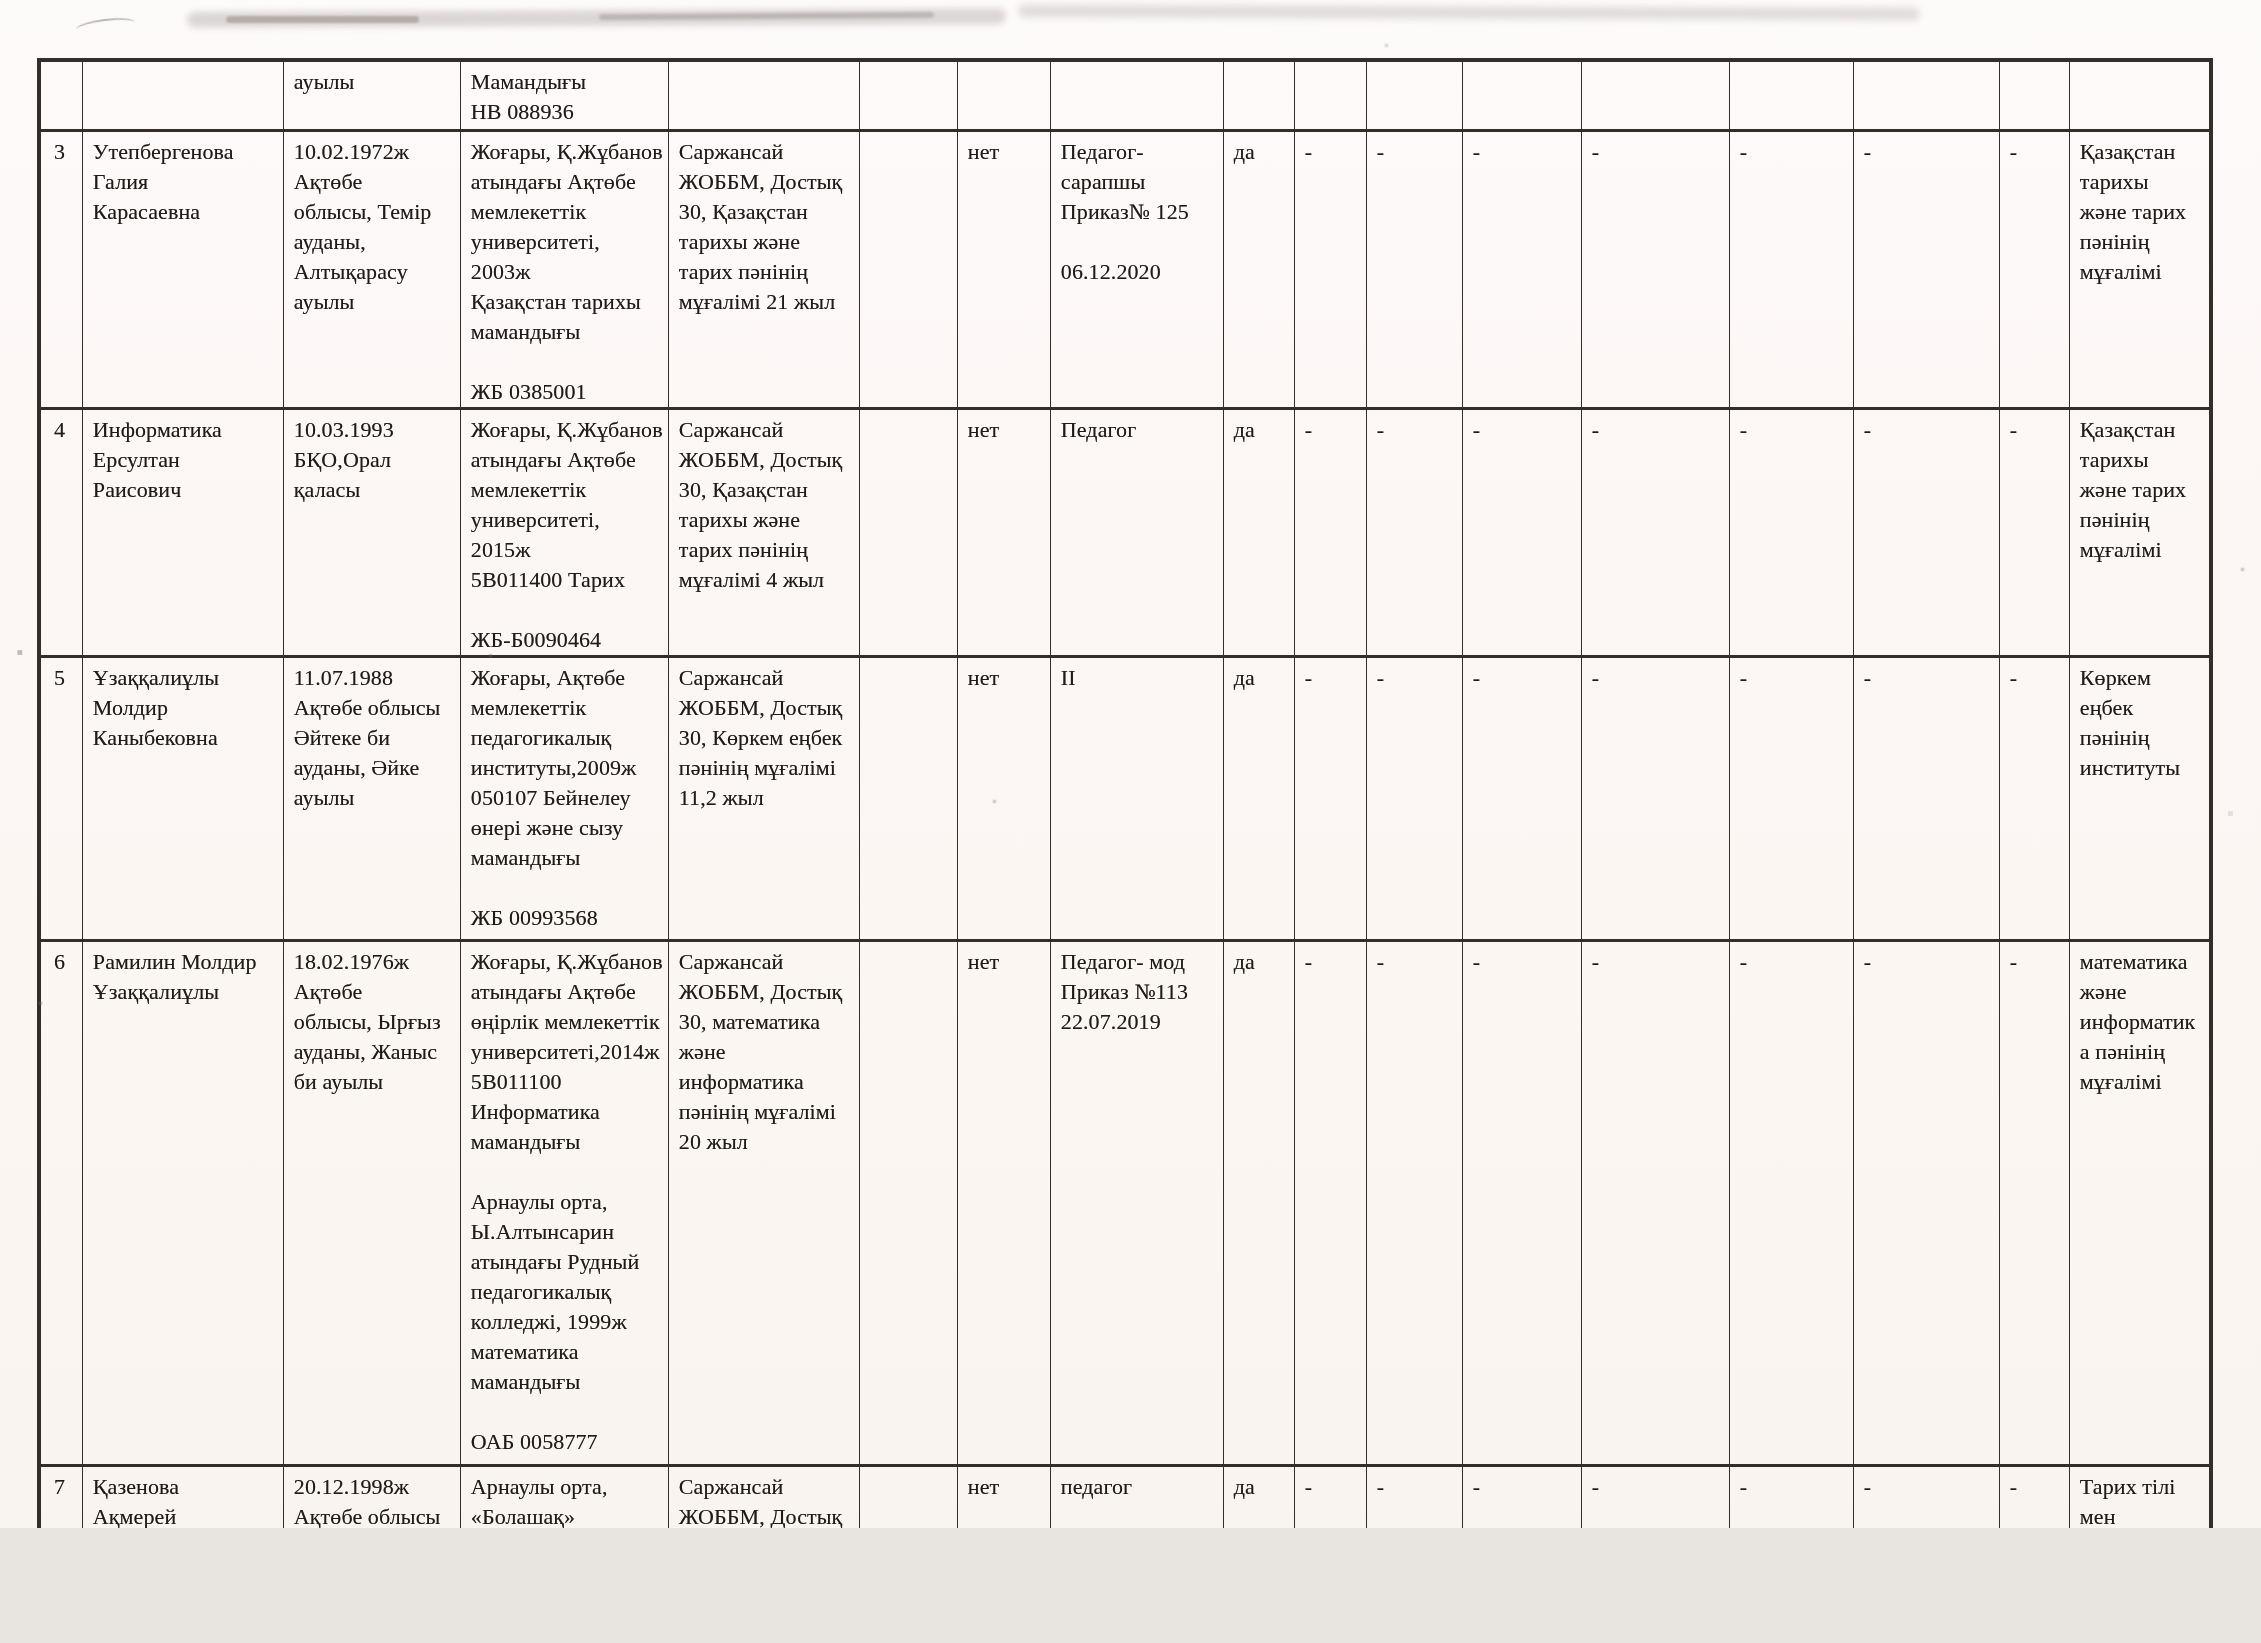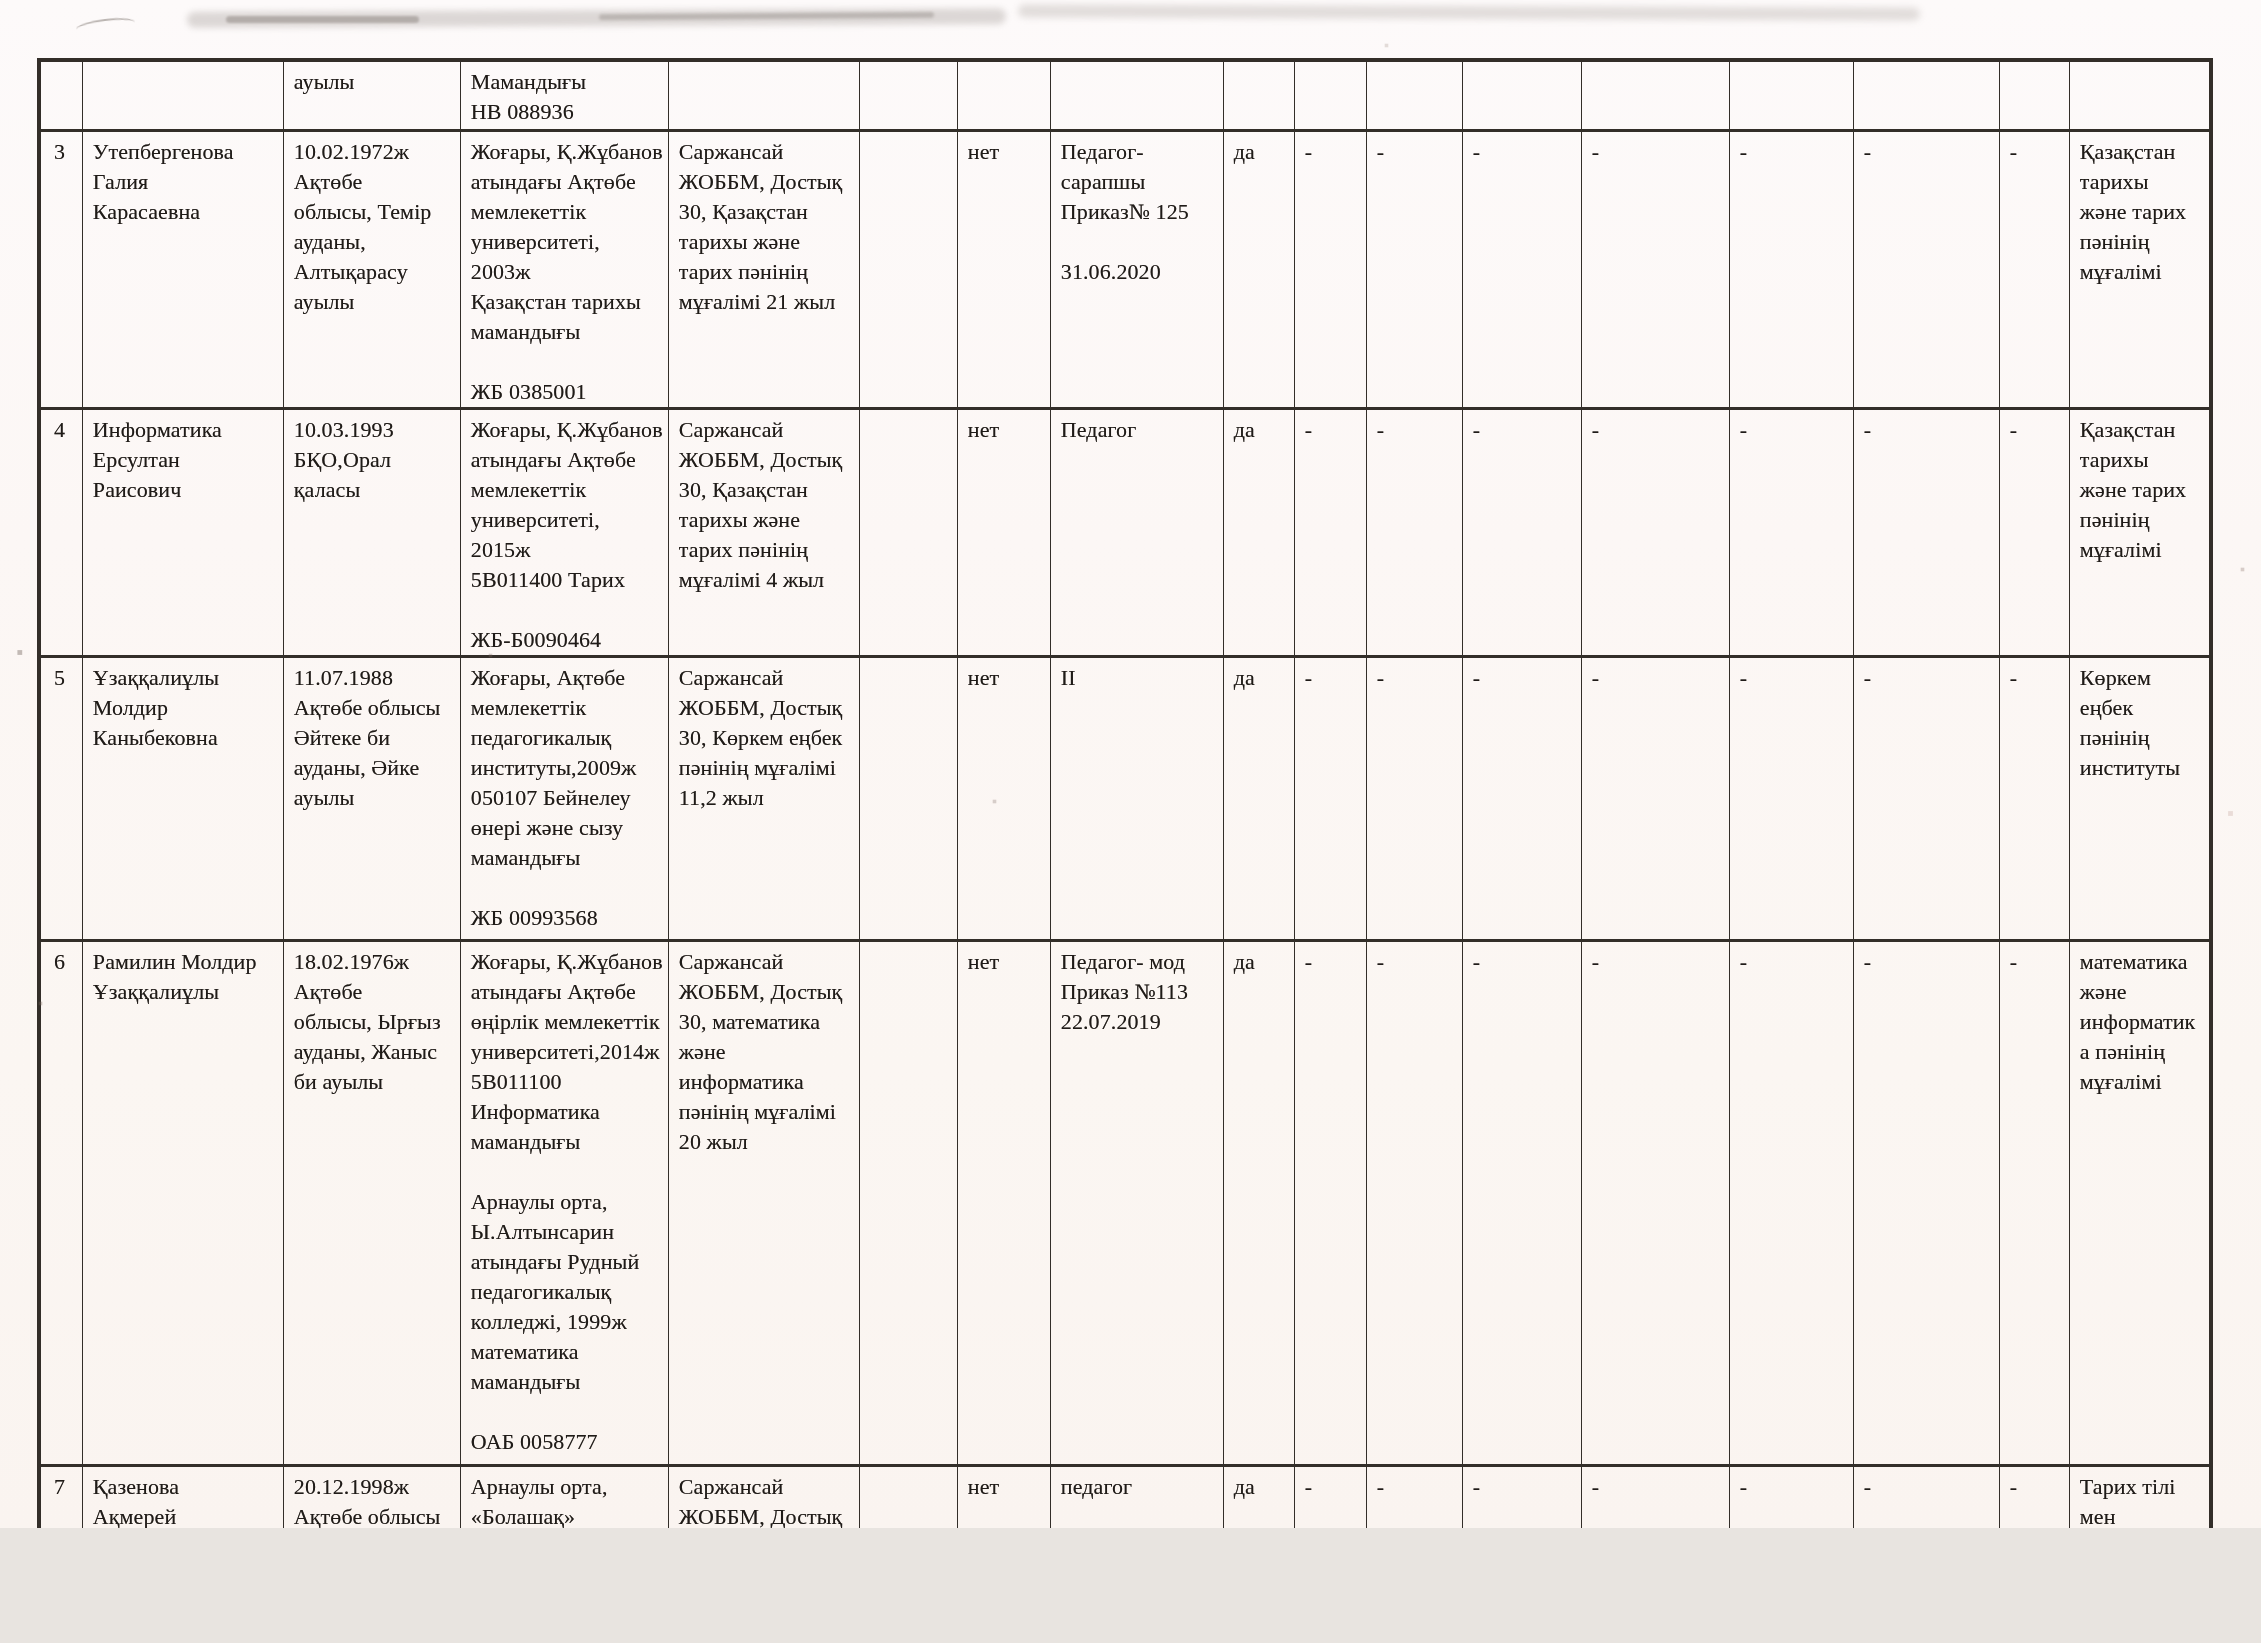--- a/index.html
+++ b/index.html
@@ -148,21 +148,21 @@
 30, Қазақстан
 тарихы және
 тарих пәнінің
 мұғалімі 21 жыл</td>
           <td></td>
           <td>нет</td>
           <td>Педагог-
 сарапшы
 Приказ№ 125
 
-31.06.2020</td>
+06.12.2020</td>
           <td>да</td>
           <td>-</td>
           <td>-</td>
           <td>-</td>
           <td>-</td>
           <td>-</td>
           <td>-</td>
           <td>-</td>
           <td>Қазақстан
 тарихы

